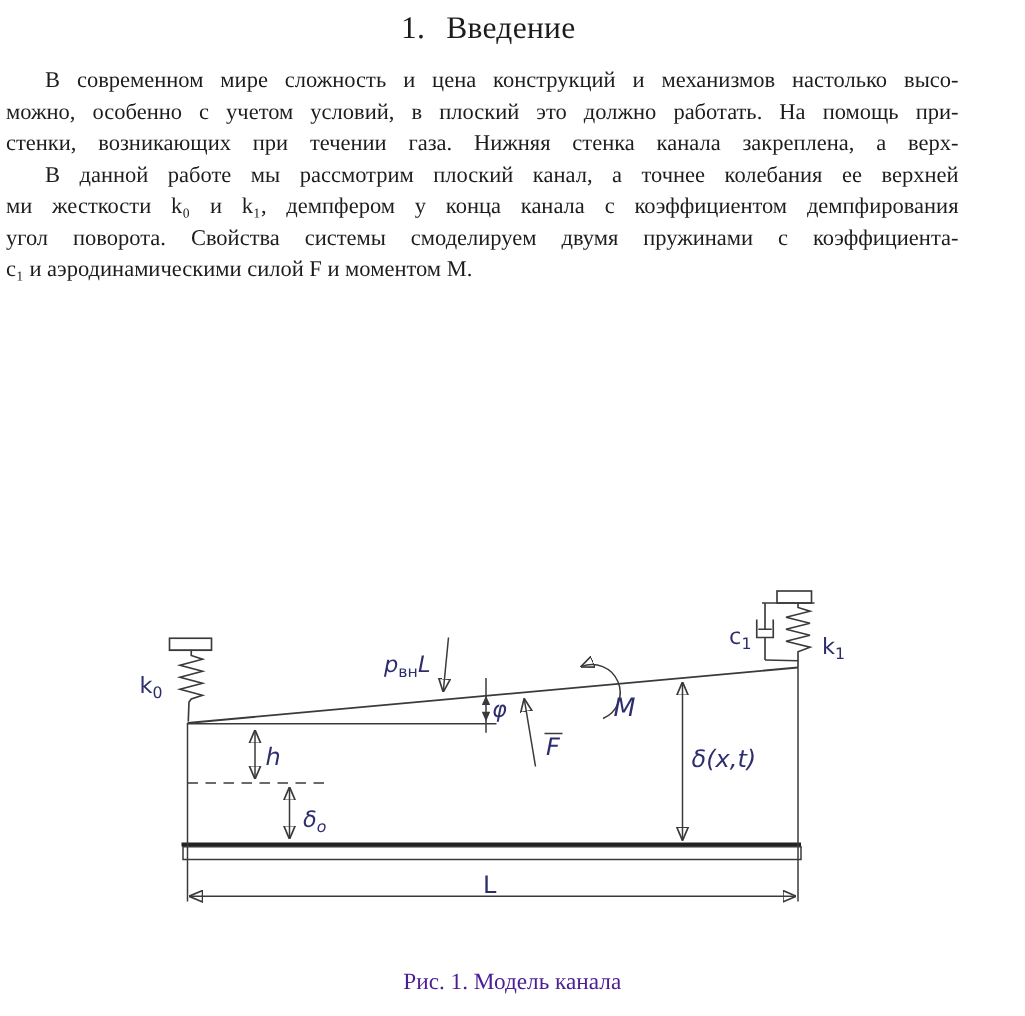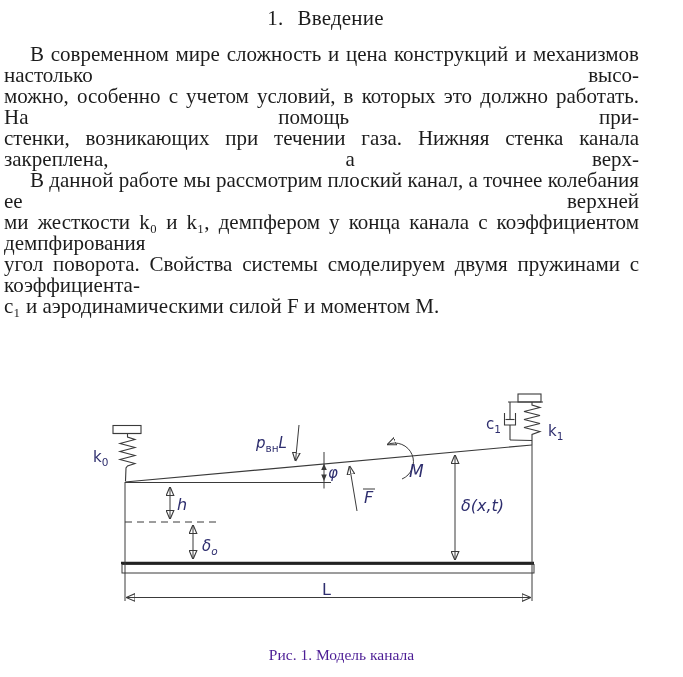--- a/index.html
+++ b/index.html
@@ -5,21 +5,21 @@
   html,body { margin:0; padding:0; background:#fff; }
   .page {
     position:relative; width:651px; height:677px; background:#ffffff;
     font-family:"Liberation Serif","DejaVu Serif",serif; color:#1c1c1c;
     overflow:hidden;
   }
   .title { margin:6px 0 13px 0; text-align:center; font-size:21px; letter-spacing:.2px; }
   .title .num { margin-right:14px; }
   .textblock { padding:0 12px 0 4px; }
   .line {
-    font-size:21px; line-height:21px;
+    font-size:15px; line-height:21px;
     text-align:justify; text-align-last:justify;
   }
   .line.last { text-align-last:auto; }
   .line.indent { text-indent:26px; }
   .fig {
     position:absolute; left:0; top:385px; width:683px; height:235px;
   }
   .fig line, .fig polyline, .fig path, .fig rect { stroke:#3a3a3a; fill:none; }
   .fig .thick { stroke:#222; }
   .fig text { fill:#2e2e6e; stroke:none; font-family:"DejaVu Sans","Liberation Sans",sans-serif; }
@@ -34,21 +34,21 @@
 
 <div class="page">
 
   <div class="title">
     <span class="num">1.</span><span>Введение</span>
   </div>
 
   <div class="textblock">
     <div>
       <div class="line indent">В современном мире сложность и цена конструкций и механизмов настолько высо-</div>
-      <div class="line">можно, особенно с учетом условий, в которых это должно работать. На помощь при-</div>
+      <div class="line">можно, особенно с учетом условий, в плоский это должно работать. На помощь при-</div>
     </div>
     <div>
       <div class="line">стенки, возникающих при течении газа. Нижняя стенка канала закреплена, а верх-</div>
       <div class="line indent">В данной работе мы рассмотрим плоский канал, а точнее колебания ее верхней</div>
       <div class="line">ми жесткости k₀ и k₁, демпфером у конца канала с коэффициентом демпфирования</div>
       <div class="line">угол поворота. Свойства системы смоделируем двумя пружинами с коэффициента-</div>
       <div class="line last">c₁ и аэродинамическими силой F и моментом M.</div>
     </div>
   </div>
 

